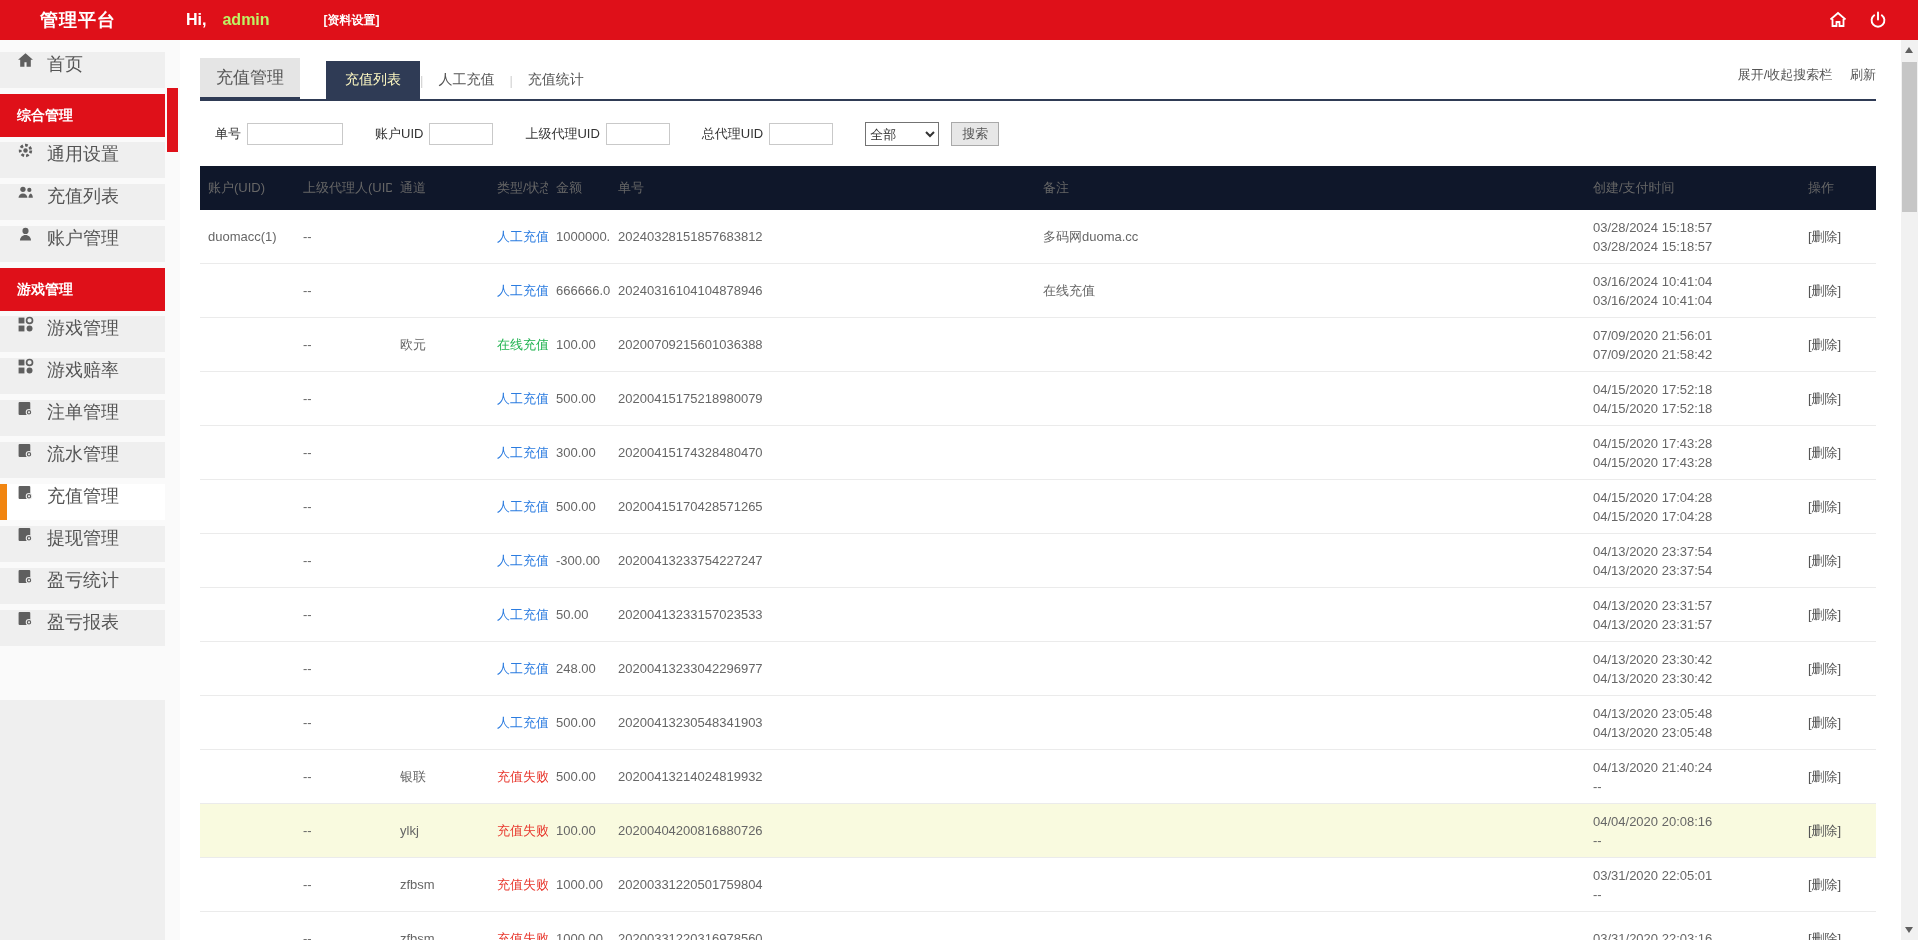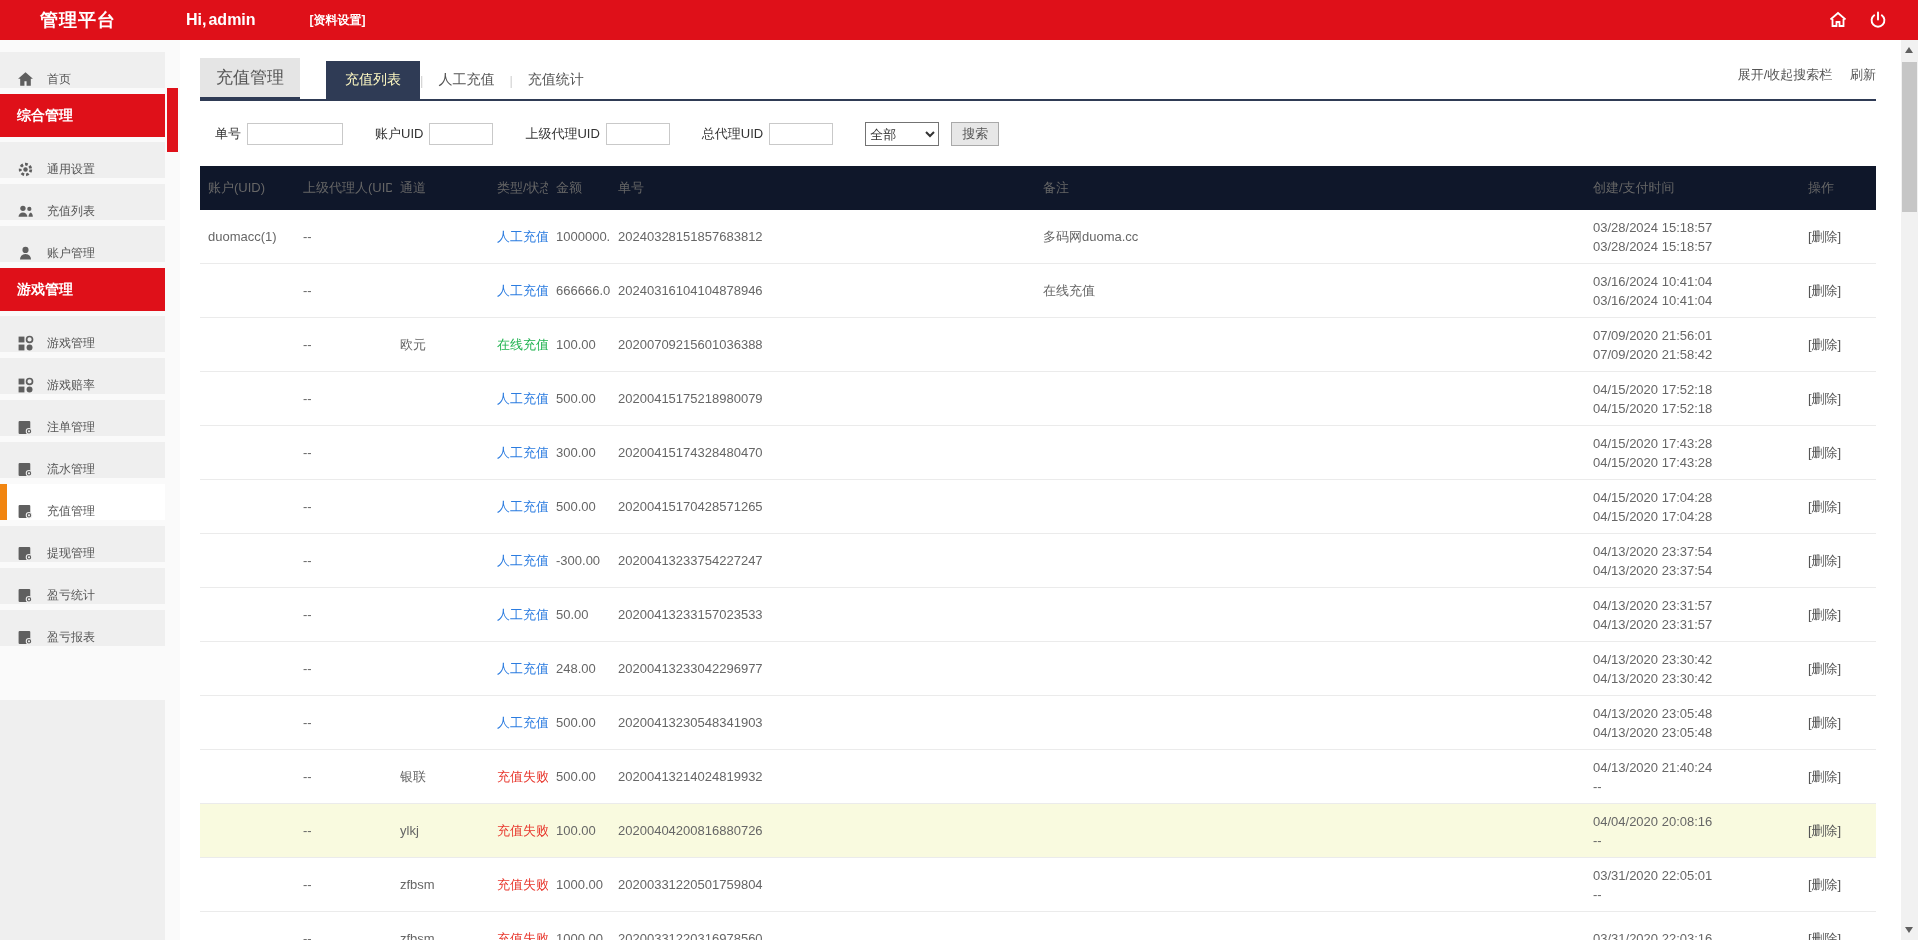--- a/index.html
+++ b/index.html
@@ -8,28 +8,28 @@
     font-family:"Liberation Sans","DejaVu Sans",sans-serif;
     background:#fff;
     --header-bg:#df1019;--accent-orange:#f18510;--tab-active-bg:#2f3b55;
     --status-manual:#2b7ce0;--status-online:#21b351;--status-failed:#e8392f;
     --highlight-row-bg:#f9fadf;
   }
   
   .topbar{position:absolute;left:0;top:0;width:100%;height:40px;background:var(--header-bg);z-index:5;}
   .brand{position:absolute;left:40px;top:0;line-height:40px;color:#fff;font-size:18px;font-weight:bold;letter-spacing:1px;}
   .greeting{position:absolute;left:186px;top:0;line-height:40px;color:#fff;font-size:16px;font-weight:bold;}
-  .greeting .uname{color:#ffffff;margin-left:2px;}
+  .greeting .uname{color:#bef264;margin-left:16px;}
   .greeting .profile{font-size:12px;margin-left:12px;position:relative;top:-1px;padding-left:42px;}
   .top-icons{position:absolute;right:30px;top:0;height:40px;display:flex;align-items:center;gap:20px;}
   .top-icons .ticon{width:20px;height:20px;display:inline-flex;cursor:pointer;}
   
   .sidebar{position:absolute;left:0;top:40px;width:180px;bottom:0;background:#fafafa;}
   .side-menu{width:165px;padding-top:12px;}
-  .side-item{height:36px;margin-bottom:6px;background:#efefef;display:flex;align-items:flex-end;padding-left:17px;font-size:12px;color:#555;cursor:pointer;}
+  .side-item{height:36px;margin-bottom:6px;background:#efefef;display:flex;align-items:flex-start;padding-left:17px;font-size:18px;color:#555;cursor:pointer;}
   .side-item .side-icon{width:17px;height:17px;margin-right:13px;display:inline-flex;flex:none;}
   .side-item.active{background:#fff;border-left:7px solid var(--accent-orange);padding-left:10px;}
   .side-section{height:43px;margin-bottom:5px;background:var(--header-bg);color:#fff;font-weight:bold;font-size:14px;display:flex;align-items:center;padding-left:17px;}
   .side-fill{position:absolute;left:0;top:660px;width:165px;bottom:0;background:#efefef;}
   .side-thumb{position:absolute;left:167px;top:48px;width:11px;height:64px;background:var(--header-bg);cursor:pointer;}
   
   .main{position:absolute;left:180px;top:40px;right:17px;bottom:0;background:#fff;overflow:hidden;}
   .toolbar-links{position:absolute;top:26px;right:25px;font-size:13px;color:#555;text-align:center;}
   .toolbar-links .tlink{cursor:pointer;}
   .toolbar-links .tlink + .tlink{margin-left:14px;}

